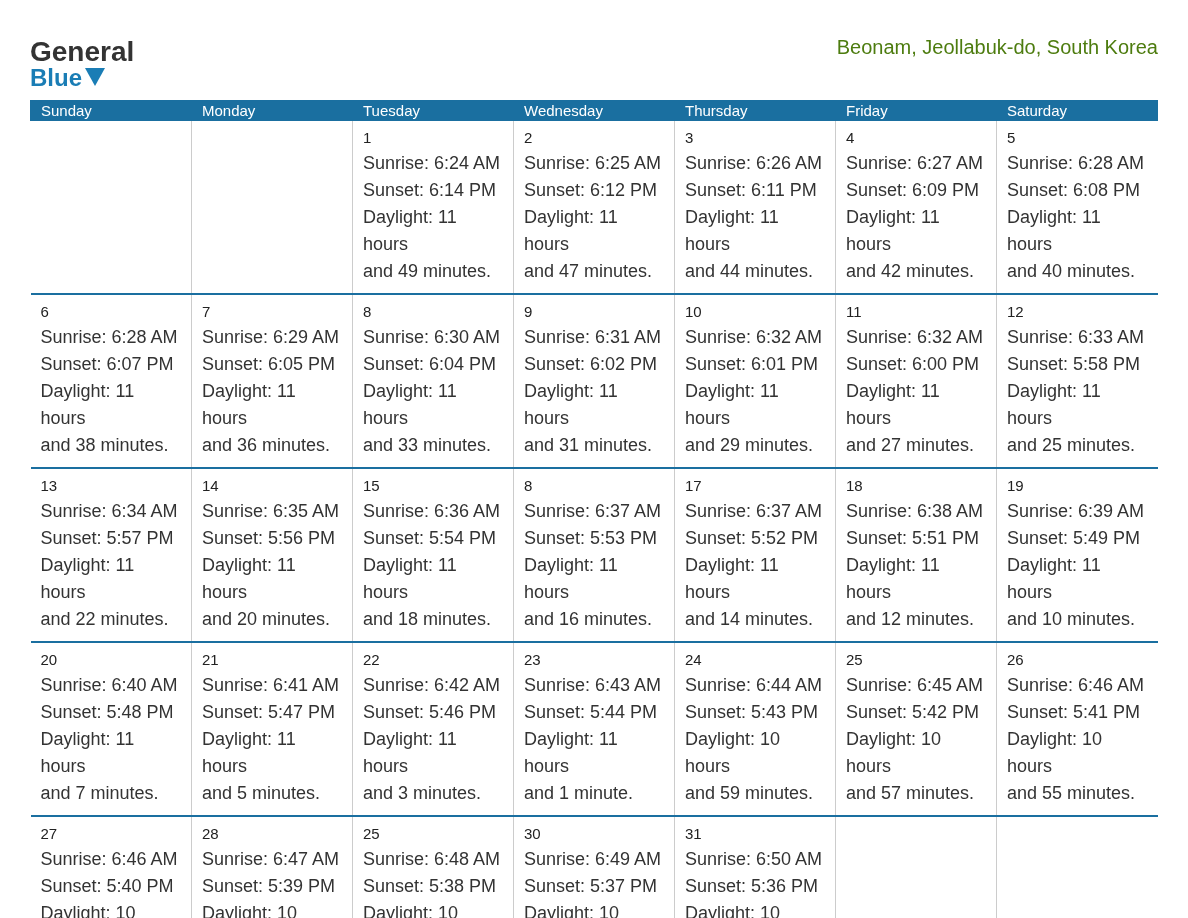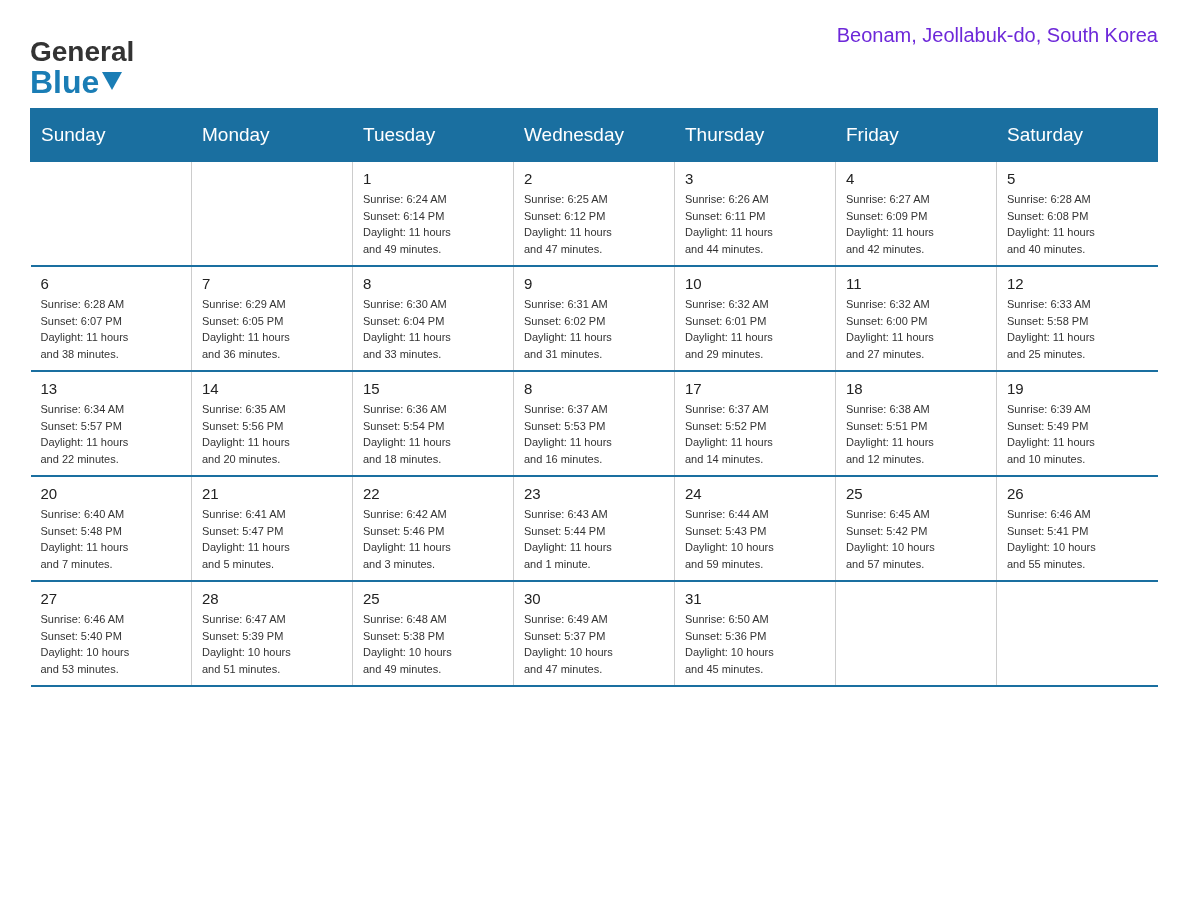--- a/index.html
+++ b/index.html
@@ -22,21 +22,21 @@
       align-items: flex-start;
       margin-top: 18px;
     }
     .logo-general {
       font-size: 28px;
       font-weight: bold;
       color: #333;
       line-height: 1;
     }
     .logo-blue {
-      font-size: 32px;
+      font-size: 24px;
       font-weight: bold;
       color: #1a7db5;
       line-height: 1;
       display: flex;
       align-items: center;
     }
     .logo-triangle {
       width: 0;
       height: 0;
       border-left: 10px solid transparent;
@@ -50,36 +50,36 @@
       text-align: right;
     }
     .month-title {
       font-size: 52px;
       font-weight: normal;
       color: #222;
       line-height: 1.1;
     }
     .location-title {
       font-size: 20px;
-      color: #6d28d9;
-      margin-top: 4px;
+      color: #4d7c0f;
+      margin-top: 16px;
     }
     .calendar-table {
       width: 100%;
       border-collapse: collapse;
       margin-top: 10px;
     }
     .calendar-table thead tr {
       background-color: #1a6fa0;
     }
     .calendar-table thead th {
       color: #fff;
-      font-size: 19px;
+      font-size: 15px;
       font-weight: normal;
-      padding: 15px 10px;
+      padding: 1px 10px;
       text-align: left;
       border: 1px solid #1a6fa0;
     }
     .calendar-table tbody tr {
       border-bottom: 2px solid #1a6fa0;
     }
     .calendar-table tbody td {
       vertical-align: top;
       padding: 8px 10px;
       border-right: 1px solid #ccc;
@@ -96,21 +96,21 @@
       border-left: none;
     }
     .day-num {
       font-size: 15px;
       font-weight: normal;
       color: #222;
       margin-bottom: 4px;
       display: block;
     }
     .day-info {
-      font-size: 11px;
+      font-size: 18px;
       color: #333;
       line-height: 1.5;
     }
     .empty-cell {
       background: #fff;
     }
   </style>
 </head>
 <body>
 

